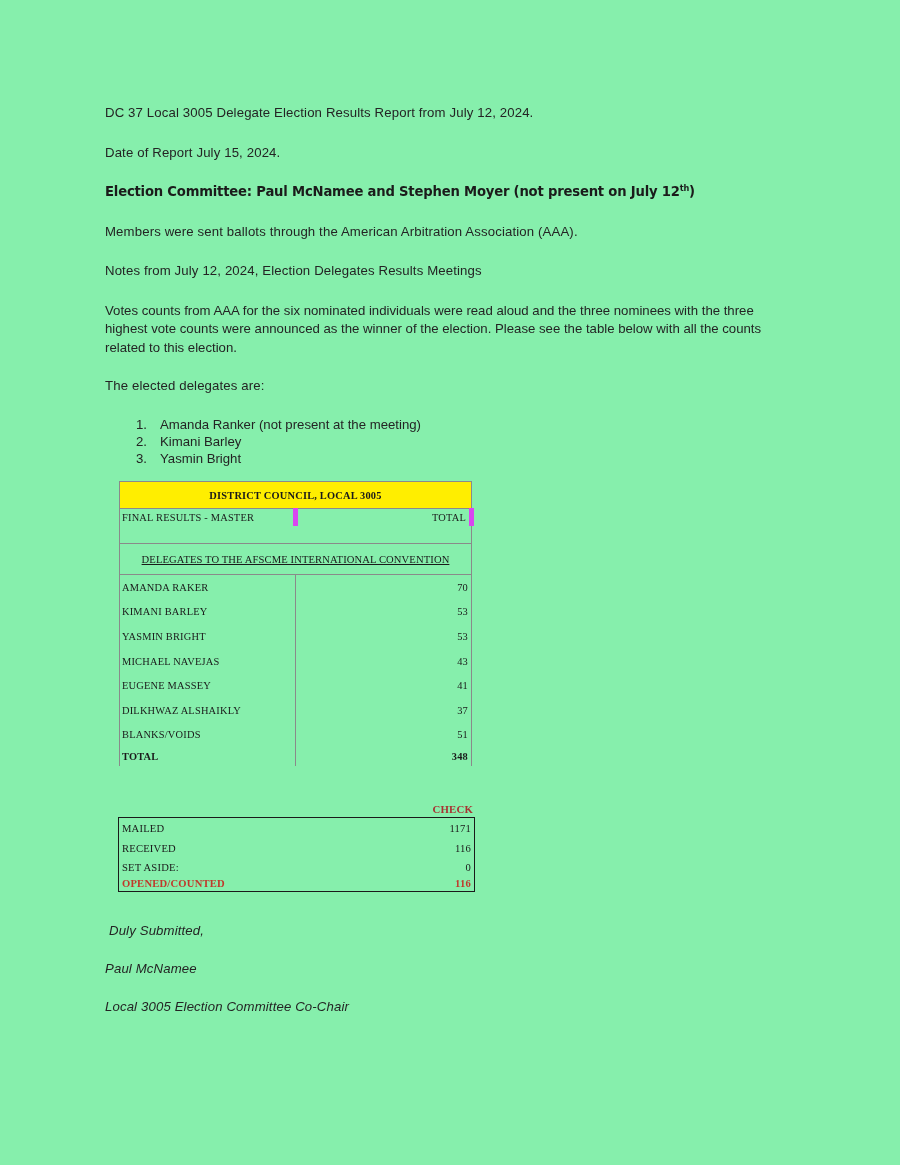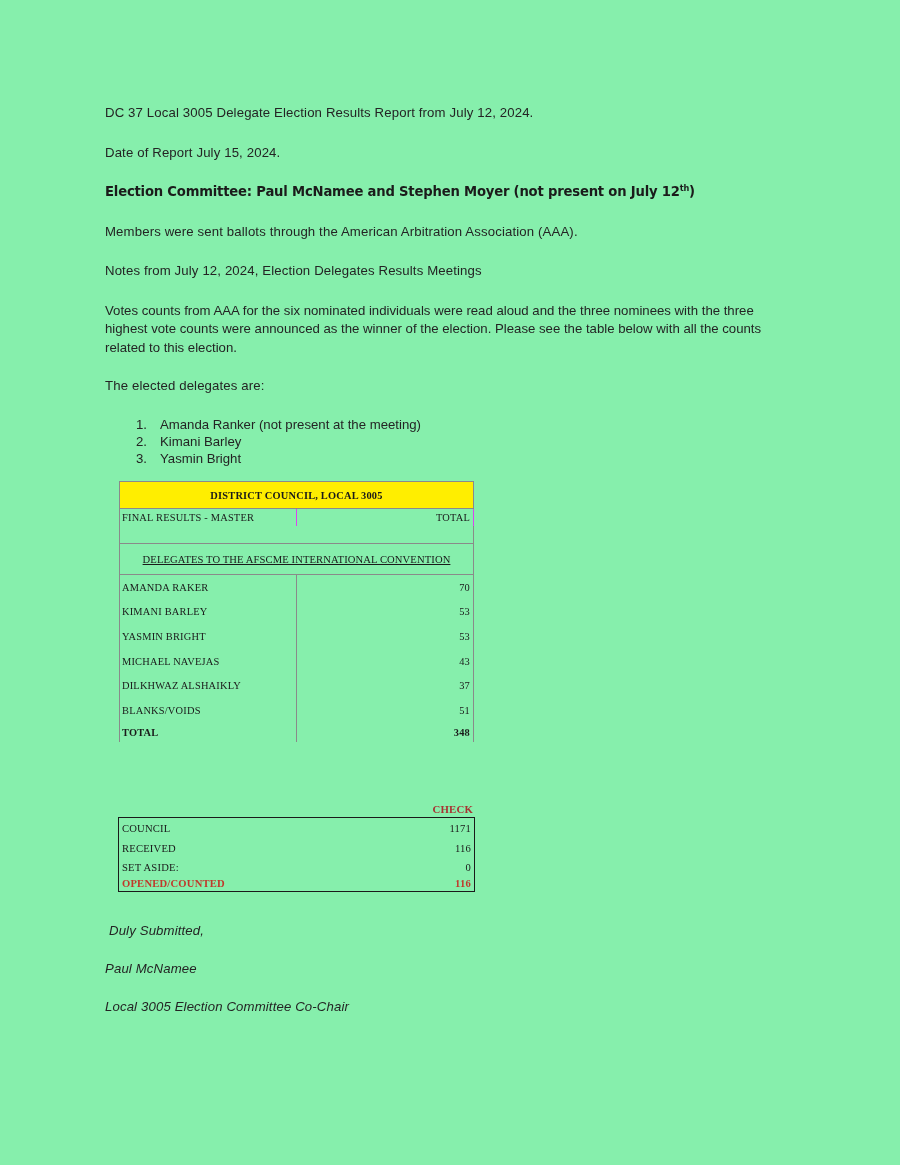--- a/index.html
+++ b/index.html
@@ -121,21 +121,21 @@
     text-align: center;
     font-size: 19px;
     font-weight: bold;
     letter-spacing: 0.2px;
     color: #000000;
     font-family: "Liberation Serif", "DejaVu Serif", serif;
   }
 
   .subhead-row td {
     border-left: 1px solid #8a8a8a;
-    border-right: 1px solid #d946ef;
+    border-right: 5px solid #d946ef;
     height: 17px;
     font-size: 10.6px;
     letter-spacing: 0.2px;
   }
   .subhead-row td.left  { padding-left: 2px;  text-align: left; }
   .subhead-row td.right { padding-right: 3px; text-align: right; }
 
   .spacer-row td {
     border-left: 1px solid #8a8a8a;
     border-right: 1px solid #8a8a8a;
@@ -308,20 +308,24 @@
         </tr>
         <tr class="data-row">
           <td class="name">YASMIN BRIGHT</td>
           <td class="count">53</td>
         </tr>
         <tr class="data-row">
           <td class="name">MICHAEL NAVEJAS</td>
           <td class="count">43</td>
         </tr>
         <tr class="data-row">
+          <td class="name">EUGENE MASSEY</td>
+          <td class="count">41</td>
+        </tr>
+        <tr class="data-row">
           <td class="name">DILKHWAZ ALSHAIKLY</td>
           <td class="count">37</td>
         </tr>
         <tr class="data-row">
           <td class="name">BLANKS/VOIDS</td>
           <td class="count">51</td>
         </tr>
 
         <tr class="total-row">
           <td class="name">TOTAL</td>
@@ -329,21 +333,21 @@
         </tr>
       </tbody>
     </table>
   </div>
 
   <div class="check-wrap">
     <div class="check-label">CHECK</div>
     <table class="check">
       <tbody>
         <tr class="check-row">
-          <td class="label">COUNCIL</td>
+          <td class="label">MAILED</td>
           <td class="value" style="width:90px">1171</td>
         </tr>
         <tr class="check-row">
           <td class="label">RECEIVED</td>
           <td class="value">116</td>
         </tr>
         <tr class="check-row compact">
           <td class="label">SET ASIDE:</td>
           <td class="value">0</td>
         </tr>

